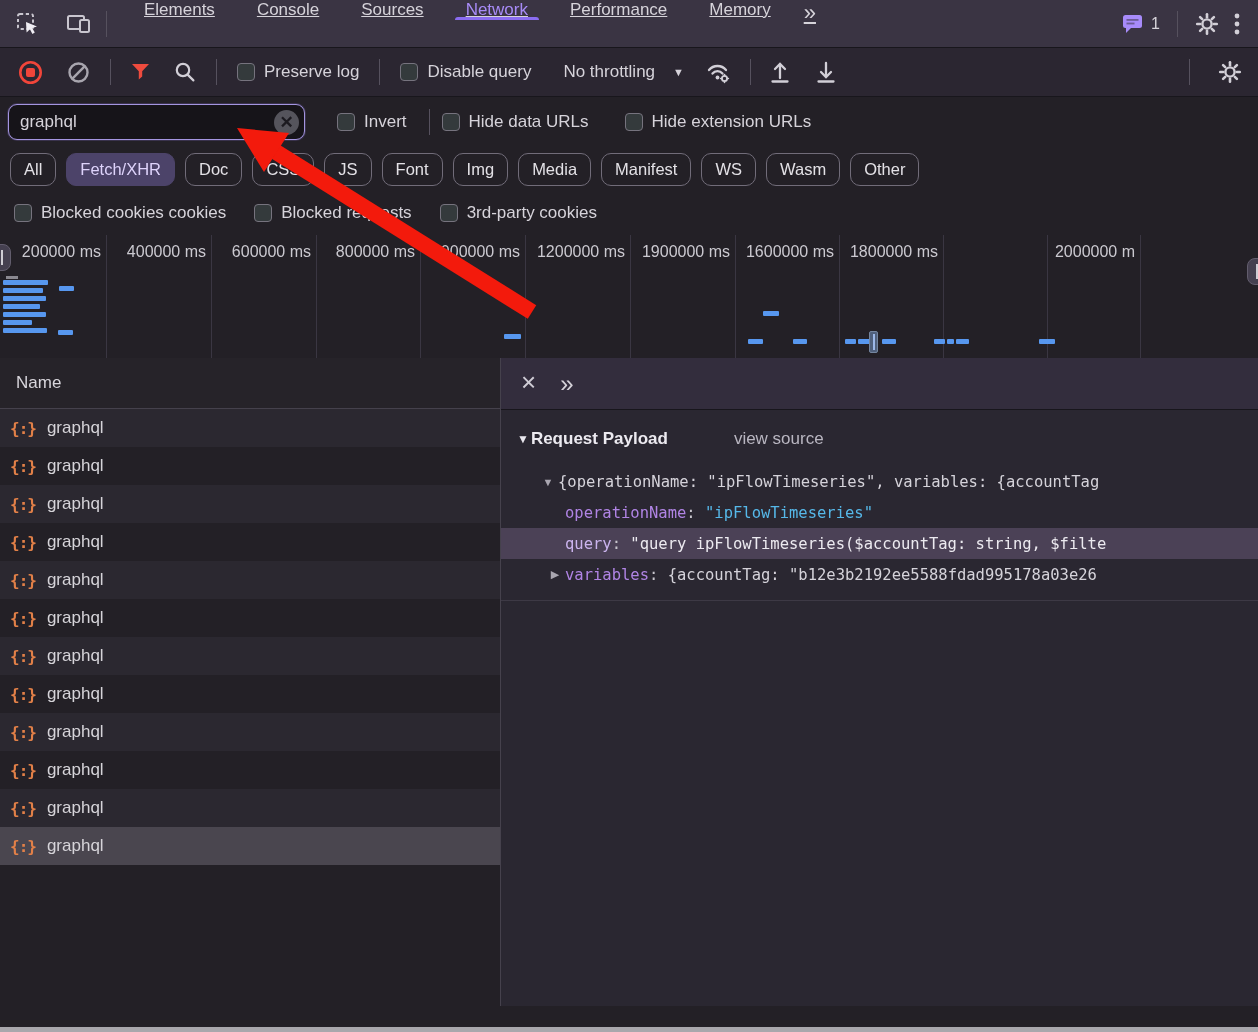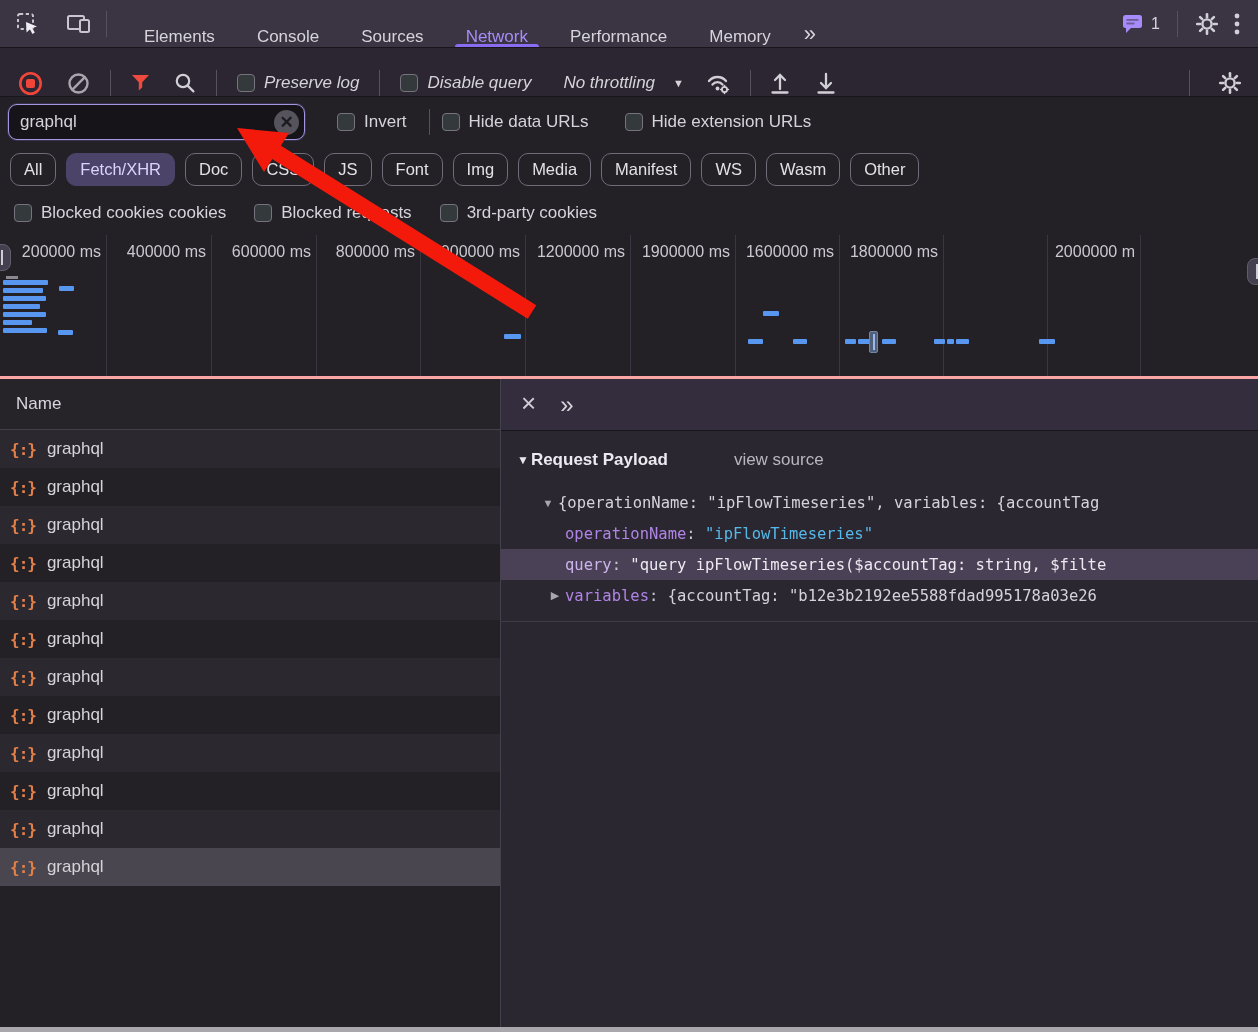--- a/index.html
+++ b/index.html
@@ -19,34 +19,34 @@
     --code-text:#d5d3da; --hl-row:#4b4156; --red:#f31a0c;
     --detail-bg:#2a2731; --detailtab-bg:#332d3d; --grid:#3a3642;
   }
 
   
   #tabbar{ position:absolute; left:0; top:0; width:100%; height:48px;
     background:var(--tabbar-bg); border-bottom:1px solid var(--hairline);
     display:flex; align-items:center; }
   .tb-icons{ display:flex; align-items:center; padding-left:16px; gap:26px; }
   .vsep{ width:1px; height:26px; background:var(--vdiv); margin:0 14px; flex:none;}
-  #main-tabs{ display:flex; align-items:flex-end; height:100%; margin-left:2px;}
+  #main-tabs{ display:flex; align-items:flex-start; height:100%; margin-left:2px;text-decoration:underline;}
   .tab{ position:relative; display:flex; align-items:center; padding:0 21px;
     font-size:17px; color:var(--text); cursor:default; white-space:nowrap;}
   .tab.selected{ color:var(--accent); }
   .tab.selected::after{ content:""; position:absolute; left:10px; right:10px;
     bottom:0; height:3px; border-radius:3px 3px 0 0; background:var(--accent-line);}
   .tb-right{ margin-left:auto; display:flex; align-items:center; gap:15px; padding-right:18px;}
   .badge-num{ font-size:16px; color:var(--text); }
   .more-chevr{ font-size:24px; color:var(--text); line-height:1; padding:0 6px;}
 
   
   #toolbar{ position:absolute; left:0; top:48px; width:100%; height:49px;
     background:var(--toolbar-bg); border-bottom:1px solid var(--hairline);
-    display:flex; align-items:flex-end;font-style:italic; }
+    display:flex; align-items:center; }
   #toolbar .lead{ padding-left:18px; display:flex; align-items:center; gap:24px;}
   .chk-group{ display:flex; align-items:center; gap:9px; white-space:nowrap; font-size:17px;}
   .checkbox{ width:18px; height:18px; border:1.5px solid #76737e; border-radius:4px;
     background:#343a3c; flex:none; }
   .throttle{ display:flex; align-items:center; gap:18px; font-size:17px; margin-left:8px;}
   .dd-caret{ font-size:11px; color:var(--text); }
   #toolbar .trail{ margin-left:auto; display:flex; align-items:center; padding-right:16px;}
 
   
   #filterbar{ position:absolute; left:0; top:97px; width:100%; height:50px;
@@ -81,21 +81,21 @@
   #ov-marker{ position:absolute; width:9px; height:22px; border-radius:2px;
     background:#50607c; border:1px solid #74859f;}
   #ov-marker::after{ content:""; position:absolute; left:3px; top:2px; bottom:2px;
     width:2px; background:#9db8e8;}
   .ov-handle{ position:absolute; width:19px; height:27px; border-radius:8px;
     background:#454050; border:1px solid #625d6d; }
   .ov-handle::after{ content:""; position:absolute; left:50%; top:5px; bottom:5px;
     width:2px; margin-left:-1px; background:#cfcdd4;}
 
   
-  #main{ position:absolute; left:0; top:379px; width:100%; height:648px; display:flex;justify-content:center;}
+  #main{ position:absolute; left:0; top:358px; width:100%; height:648px; display:flex;justify-content:center;}
   #requests-panel{ width:501px; flex:none; border-right:1px solid #45414c; overflow:hidden;}
   #name-header{ height:51px; display:flex; align-items:center; padding-left:16px;
     font-size:17px; color:#d8d6dc; border-bottom:1px solid #45414c; background:#262329;}
   .req-row{ height:38px; display:flex; align-items:center; padding-left:10px; gap:11px;
     font-size:17px; color:#d6d4d9;}
   .req-row:nth-child(odd){ background:var(--row-alt); }
   .req-row.selected{ background:var(--row-sel) !important; }
   .braces{ font-family:"DejaVu Sans Mono",monospace; font-weight:bold; font-size:16px;
     color:var(--icon-orange); letter-spacing:-1px;}
 

